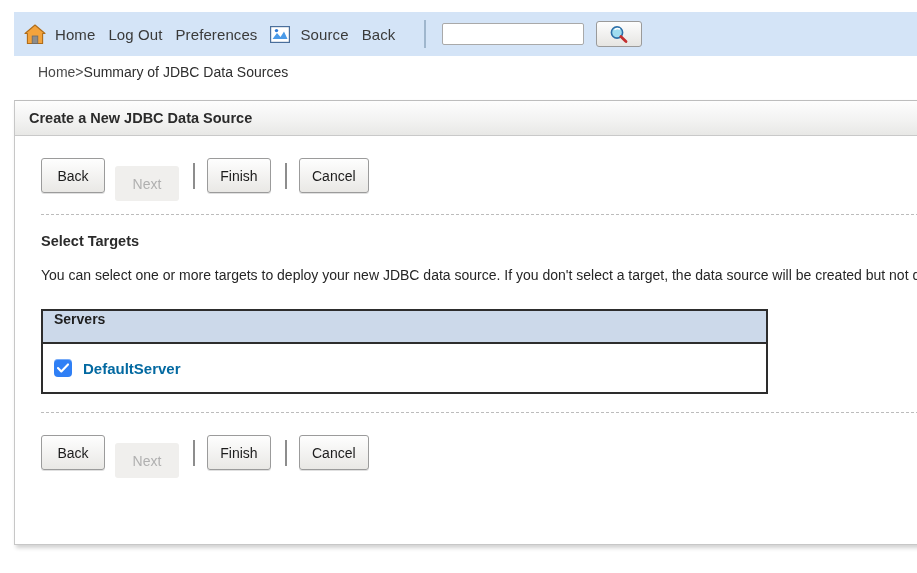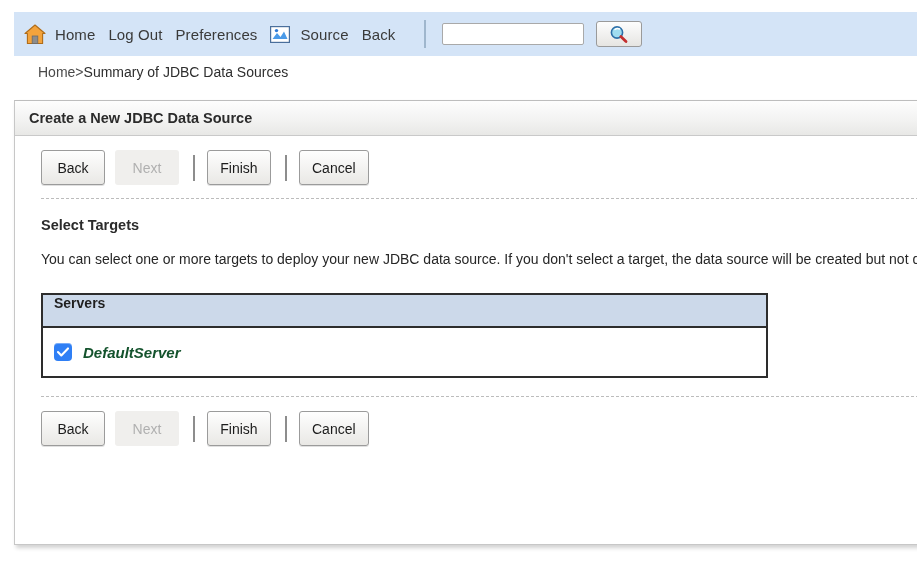--- a/index.html
+++ b/index.html
@@ -147,20 +147,21 @@
     box-sizing: border-box;
     margin-right: 10px;
     line-height: 1;
   }
   .btn.disabled {
     background: #f0efed;
     border-color: transparent;
     color: #b0b0b0;
     box-shadow: none;
     cursor: default;
+    margin-top: 16px;
   }
   .btn-sep {
     width: 2px;
     height: 26px;
     background: #8d8d8d;
     margin: 0 12px 0 4px;
     flex: none;
   }
 
   
@@ -220,22 +221,21 @@
     align-items: center;
     justify-content: center;
     margin-right: 11px;
     flex: none;
     cursor: pointer;
     box-shadow: inset 0 1px 0 rgba(255,255,255,0.35);
   }
   .row-label {
     font-weight: bold;
     font-size: 15px;
-    color: #14532d;
-    font-style: italic;
+    color: #0369a1;
   }
 
   .bottom-bar { padding-top: 18px; }
 </style>
 </head>
 <body>
 
 <div class="toolbar">
 
   <span class="home-icon">

